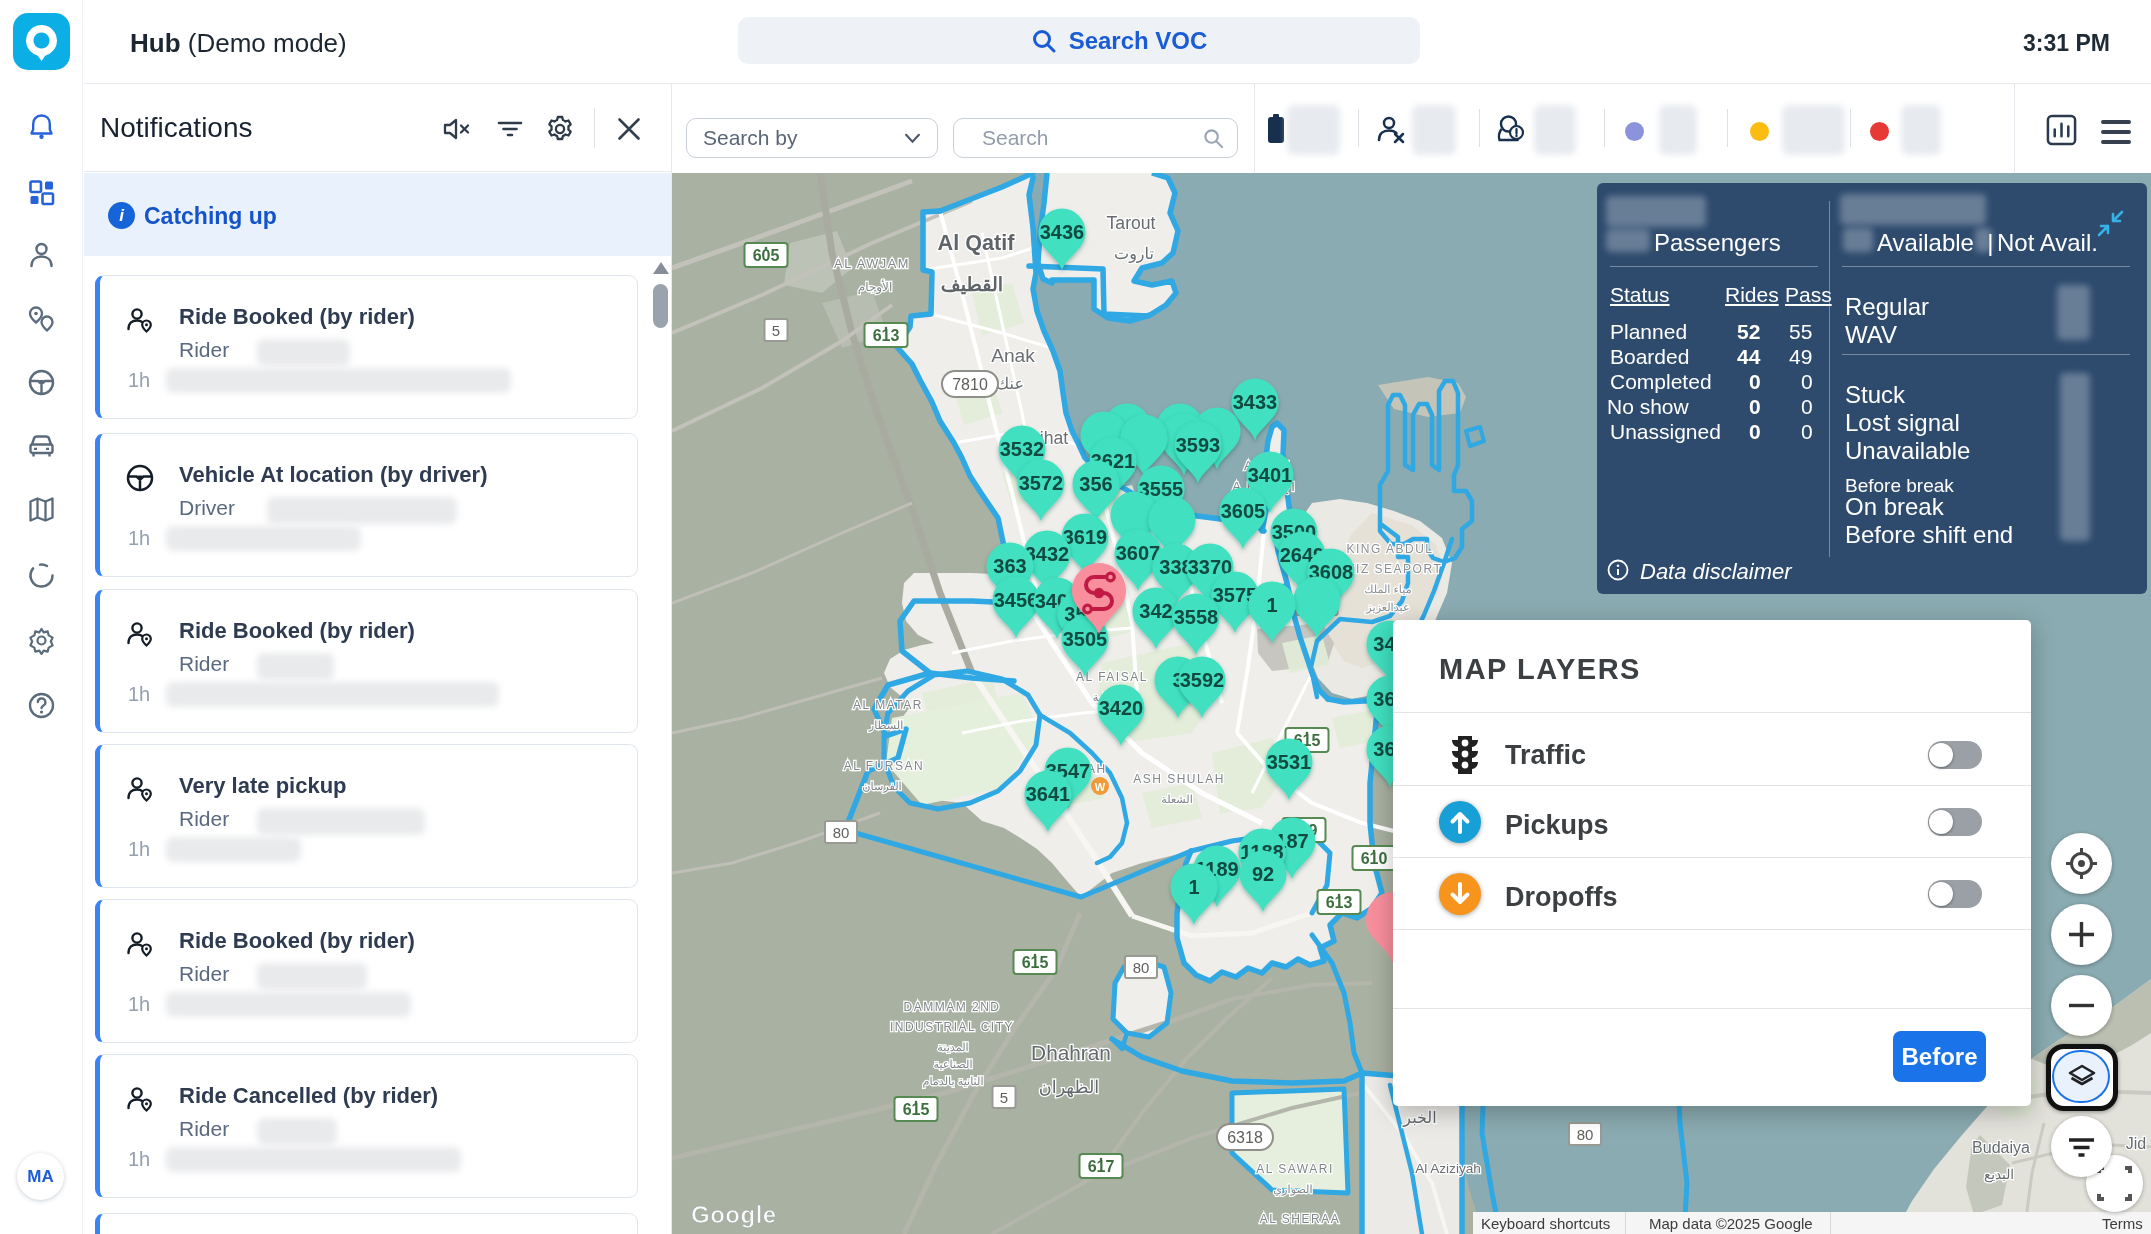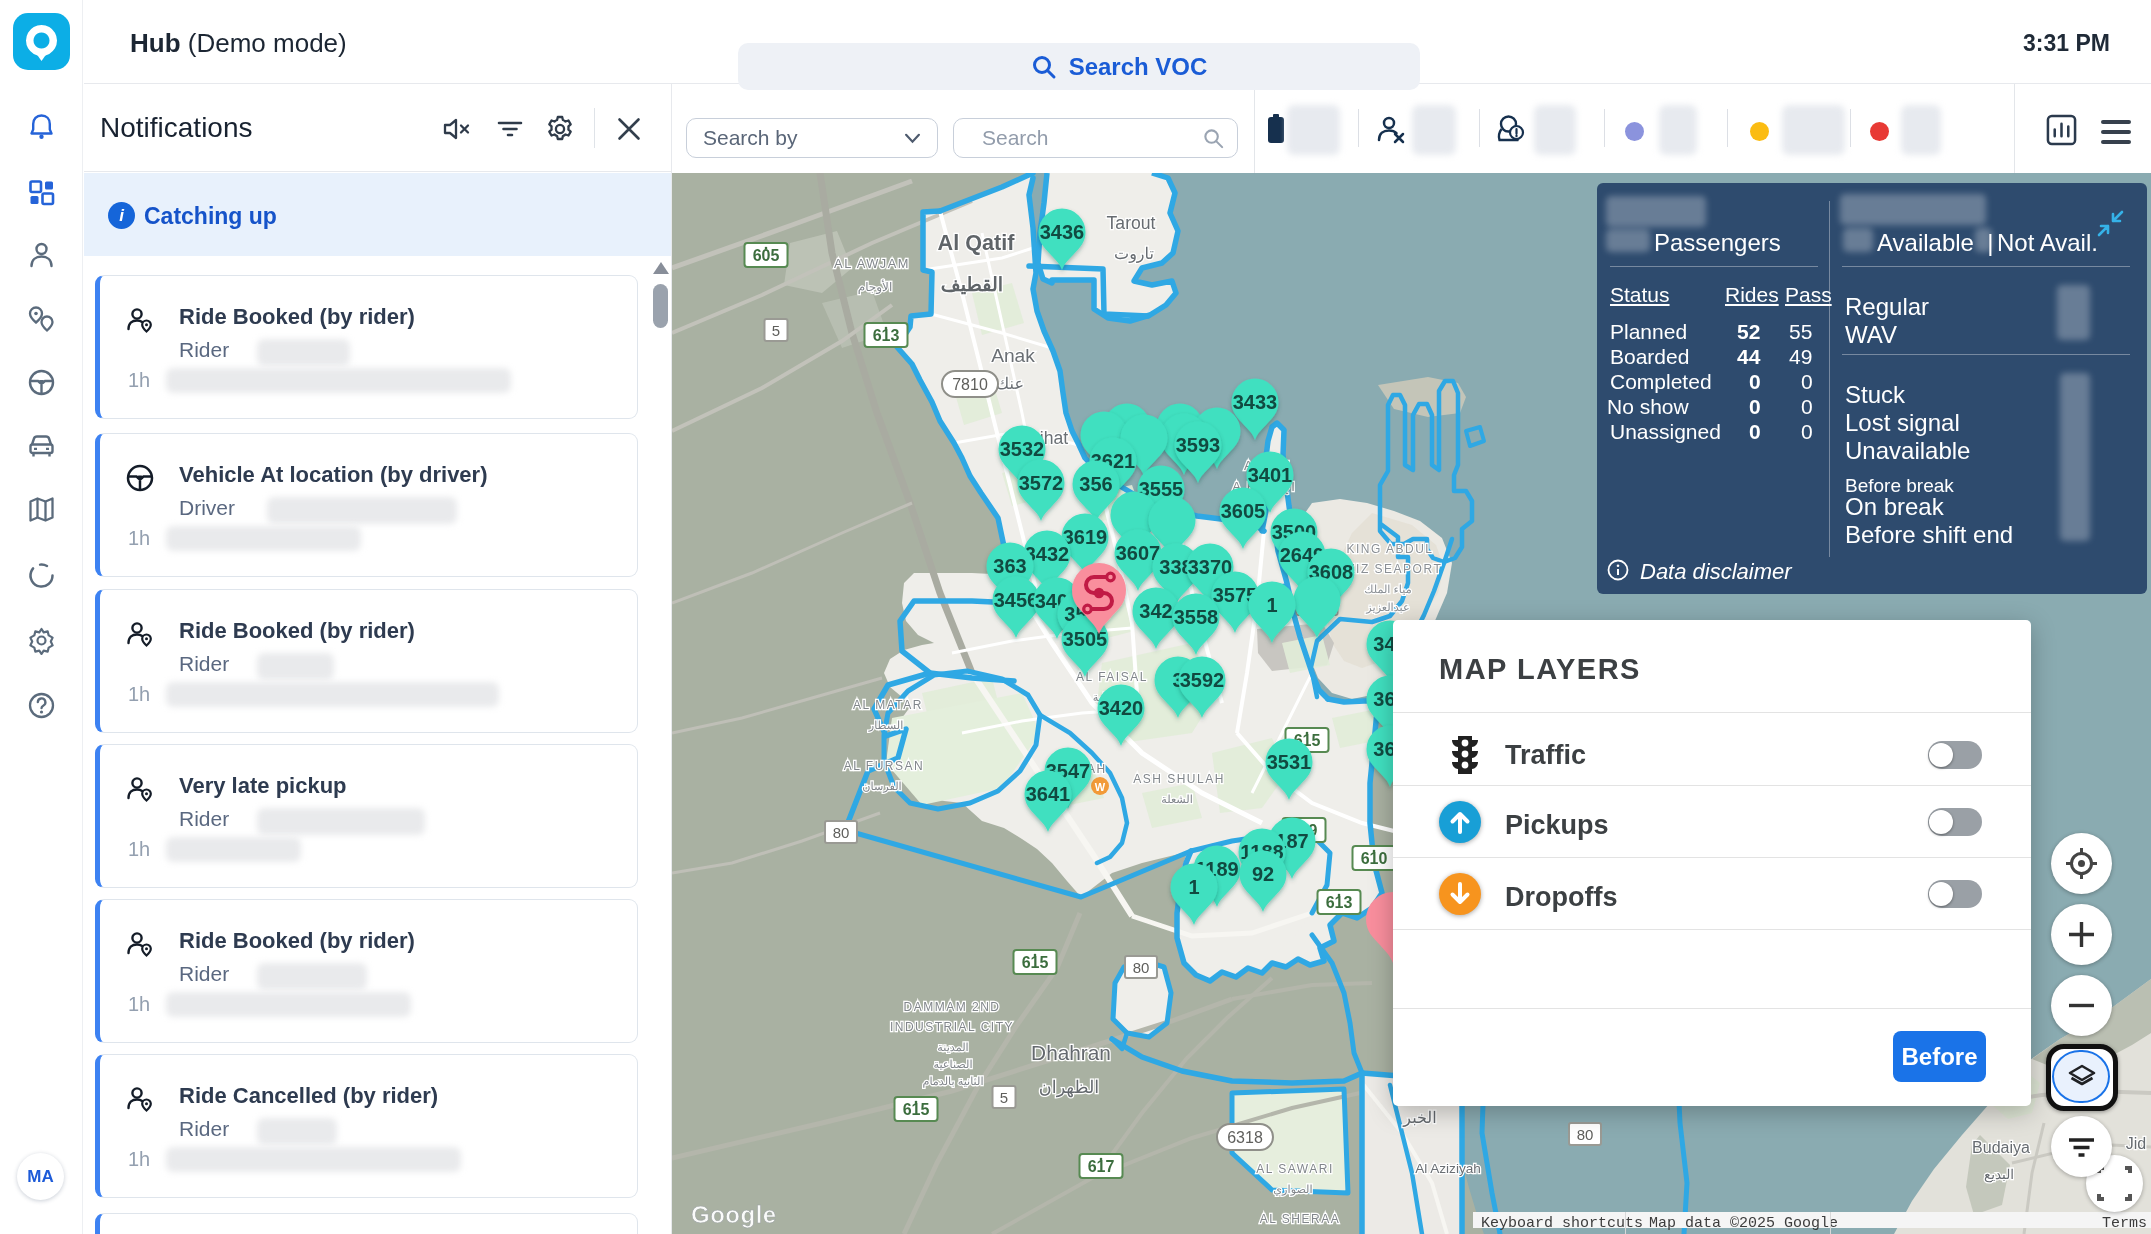--- a/index.html
+++ b/index.html
@@ -11,21 +11,21 @@
 
 #sidebar { left:0; top:0; width:83px; height:1234px; background:#fff; border-right:1px solid #edeff2; z-index:30; }
 #logo { position:absolute; left:13px; top:13px; width:57px; height:57px; border-radius:15px; background:#0caee6; }
 .sicon { position:absolute; left:27px; width:29px; height:29px; }
 #ma { position:absolute; left:17px; top:1153px; width:47px; height:47px; border-radius:50%; background:#fff; box-shadow:0 1px 4px rgba(40,60,90,.25); color:#1d5bd8; font-weight:bold; font-size:17px; text-align:center; line-height:47px; }
 
 
 #topbar { left:84px; top:0; width:2067px; height:84px; background:#fff; border-bottom:1px solid #e7e9ed; z-index:25; }
 #hubtitle { position:absolute; left:46px; top:28px; font-size:26px; color:#1c2633; }
 #hubtitle b { font-weight:bold; }
-#searchvoc { position:absolute; left:654px; top:17px; width:682px; height:47px; background:#eef1f6; border-radius:10px; display:flex; align-items:center; justify-content:center; gap:12px; color:#1a5cd6; font-weight:bold; font-size:24px;margin-top:26px; }
+#searchvoc { position:absolute; left:654px; top:17px; width:682px; height:47px; background:#eef1f6; border-radius:10px; display:flex; align-items:center; justify-content:center; gap:12px; color:#1a5cd6; font-weight:bold; font-size:24px; }
 #clock { position:absolute; right:41px; top:30px; font-size:23px; font-weight:bold; color:#1f2a37; }
 
 
 #notif { left:84px; top:84px; width:588px; height:1150px; background:#fff; border-right:1px solid #e7e9ed; z-index:20; }
 #nhead { position:absolute; left:0; top:0; width:100%; height:88px; border-bottom:1px solid #e7e9ed; background:#fff; }
 #nhead .title { position:absolute; left:16px; top:28px; font-size:28px; color:#182230; }
 .hicon { position:absolute; top:30px; width:30px; height:30px; }
 #nband { position:absolute; left:0; top:89px; width:100%; height:83px; background:#e8f1fc; }
 #nband .info { position:absolute; left:24px; top:29px; width:27px; height:27px; border-radius:50%; background:#1565d9; color:#fff; font-size:17px; font-weight:bold; text-align:center; line-height:27px; font-style:italic; }
 #nband .txt { position:absolute; left:60px; top:30px; font-size:23px; font-weight:bold; color:#1553c9; }
@@ -863,21 +863,21 @@
       </svg>
 </div>
 <div id="layersbtn" class="abs">
   <div class="inner"></div>
   <svg style="position:absolute; left:16px; top:13px" width="30" height="30" viewBox="0 0 30 30">
         <path d="M15 4 L27 11 L15 18 L3 11 Z" fill="none" stroke="#202124" stroke-width="2.6" stroke-linejoin="round"></path>
         <path d="M4.5 16 L15 22 L25.5 16" fill="none" stroke="#202124" stroke-width="2.6" stroke-linejoin="round"></path>
       </svg>
 </div>
 
-<div class="abs" style="left:1473px; top:1212px; width:678px; height:16px; background:#f5f5f5; z-index:9; font-size:15px; color:#3c3c3c;font-family:Liberation Mono, monospace;">
+<div class="abs" style="left:1473px; top:1212px; width:678px; height:22px; background:#f5f5f5; z-index:9; font-size:15px; color:#3c3c3c;">
   <div style="position:absolute; left:8px; top:3px">Keyboard shortcuts</div>
   <div style="position:absolute; left:152px; top:0; width:1px; height:22px; background:#d9d9d9"></div>
   <div style="position:absolute; left:176px; top:3px">Map data ©2025 Google</div>
   <div style="position:absolute; left:357px; top:0; width:1px; height:22px; background:#d9d9d9"></div>
   <div style="position:absolute; left:629px; top:3px">Terms</div>
 </div>
 
 </div>
 
 </body></html>

